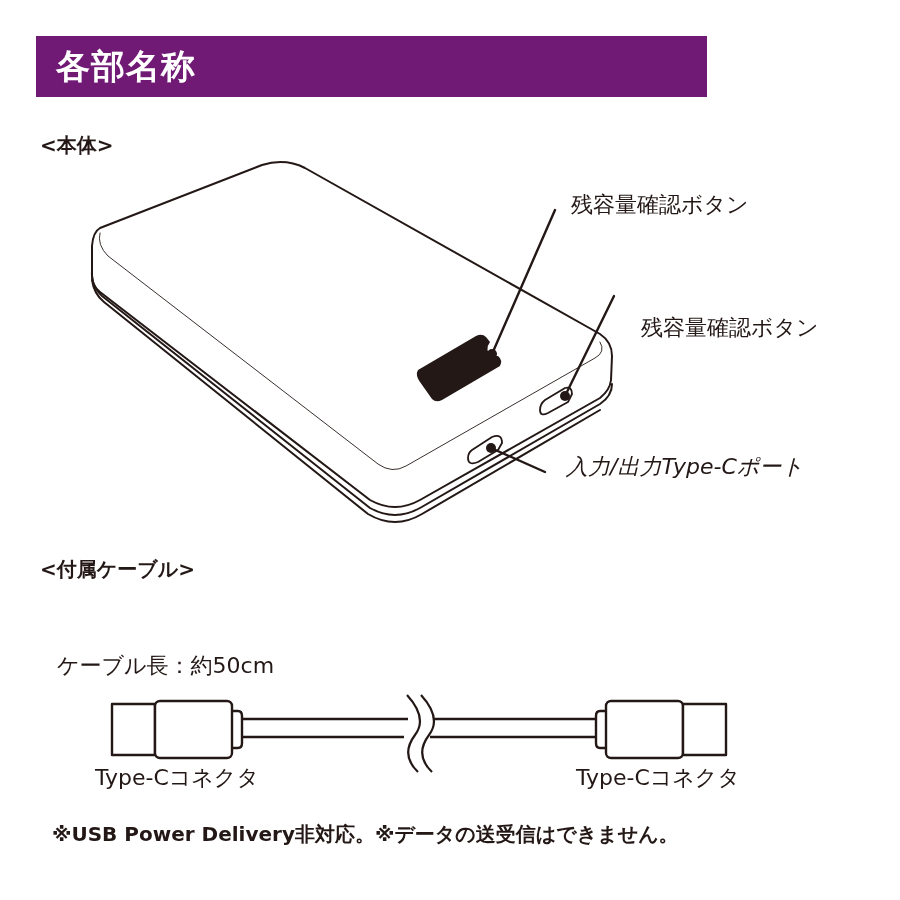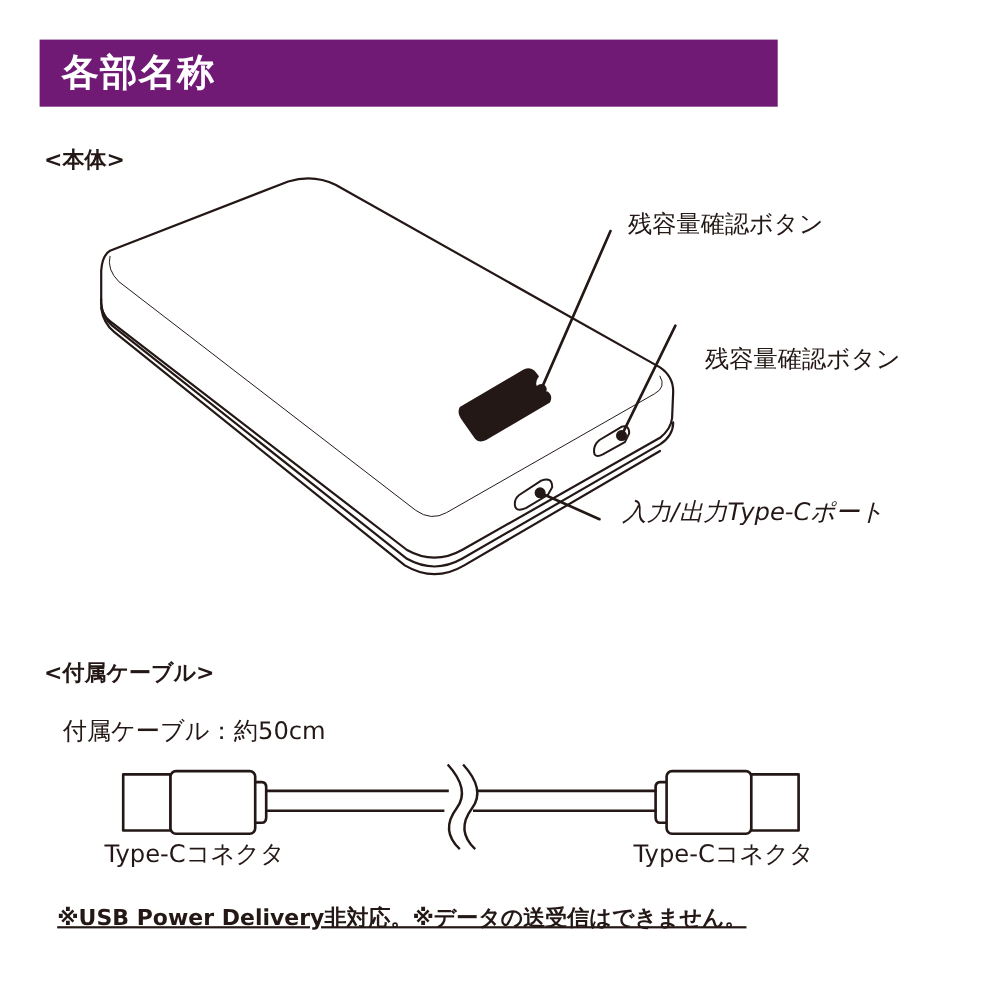--- a/index.html
+++ b/index.html
@@ -5,21 +5,21 @@
   html, body { margin:0; padding:0; background:#ffffff; }
   body { width:900px; height:900px; position:relative; overflow:hidden;
          font-family:"DejaVu Sans","Liberation Sans",sans-serif; color:#231815; }
   .header-bar { position:absolute; left:36px; top:36px; width:671px; height:61px;
                 background:#701a75; }
   .header-title { position:absolute; left:20px; top:7px; color:#ffffff; font-size:34px;
                   font-weight:bold; letter-spacing:1px; line-height:46px; }
   .section-title { position:absolute; font-size:20px; font-weight:bold; line-height:36px; }
   .label { position:absolute; font-size:22px; line-height:28px; white-space:nowrap; }
   .small-label { position:absolute; font-size:22px; line-height:24px; white-space:nowrap; }
-  .note { position:absolute; font-size:20px; font-weight:bold; line-height:28px; white-space:nowrap;text-decoration:underline; }
+  .note { position:absolute; font-size:20px; font-weight:bold; line-height:28px; white-space:nowrap; }
   svg { position:absolute; left:0; top:0; }
 </style>
 </head>
 <body>
 
 <div class="header-bar">
   <div class="header-title">各部名称</div>
 </div>
 
 <div class="section-title" style="left:40px; top:127px;">&lt;本体&gt;</div>
@@ -68,19 +68,19 @@
     <path d="M606,711 L600,711 Q596,711 596,716 L596,743 Q596,748 600,748 L606,748"></path>
     <rect x="606" y="701" width="77" height="57" rx="5" fill="#fff"></rect>
     <rect x="683" y="704" width="43" height="51" fill="#fff"></rect>
   </g>
 </svg>
 
 <div class="label" style="left:571px; top:191px;">残容量確認ボタン</div>
 <div class="label" style="left:641px; top:277px;margin-top:37px;">残容量確認ボタン</div>
 <div class="label" style="left:566px; top:453px;font-style:italic;">入力/出力Type-Cポート</div>
 
-<div class="section-title" style="left:40px; top:593px;">&lt;付属ケーブル&gt;</div>
-<div class="label" style="left:57px; top:652px;">付属ケーブル：約50cm</div>
+<div class="section-title" style="left:40px; top:551px;">&lt;付属ケーブル&gt;</div>
+<div class="label" style="left:57px; top:652px;">ケーブル長：約50cm</div>
 
 <div class="small-label" style="left:95px; top:766px;">Type-Cコネクタ</div>
 <div class="small-label" style="left:576px; top:766px;">Type-Cコネクタ</div>
 
 <div class="note" style="left:52px; top:820px;">※USB Power Delivery非対応。※データの送受信はできません。</div>
 
 </body></html>

